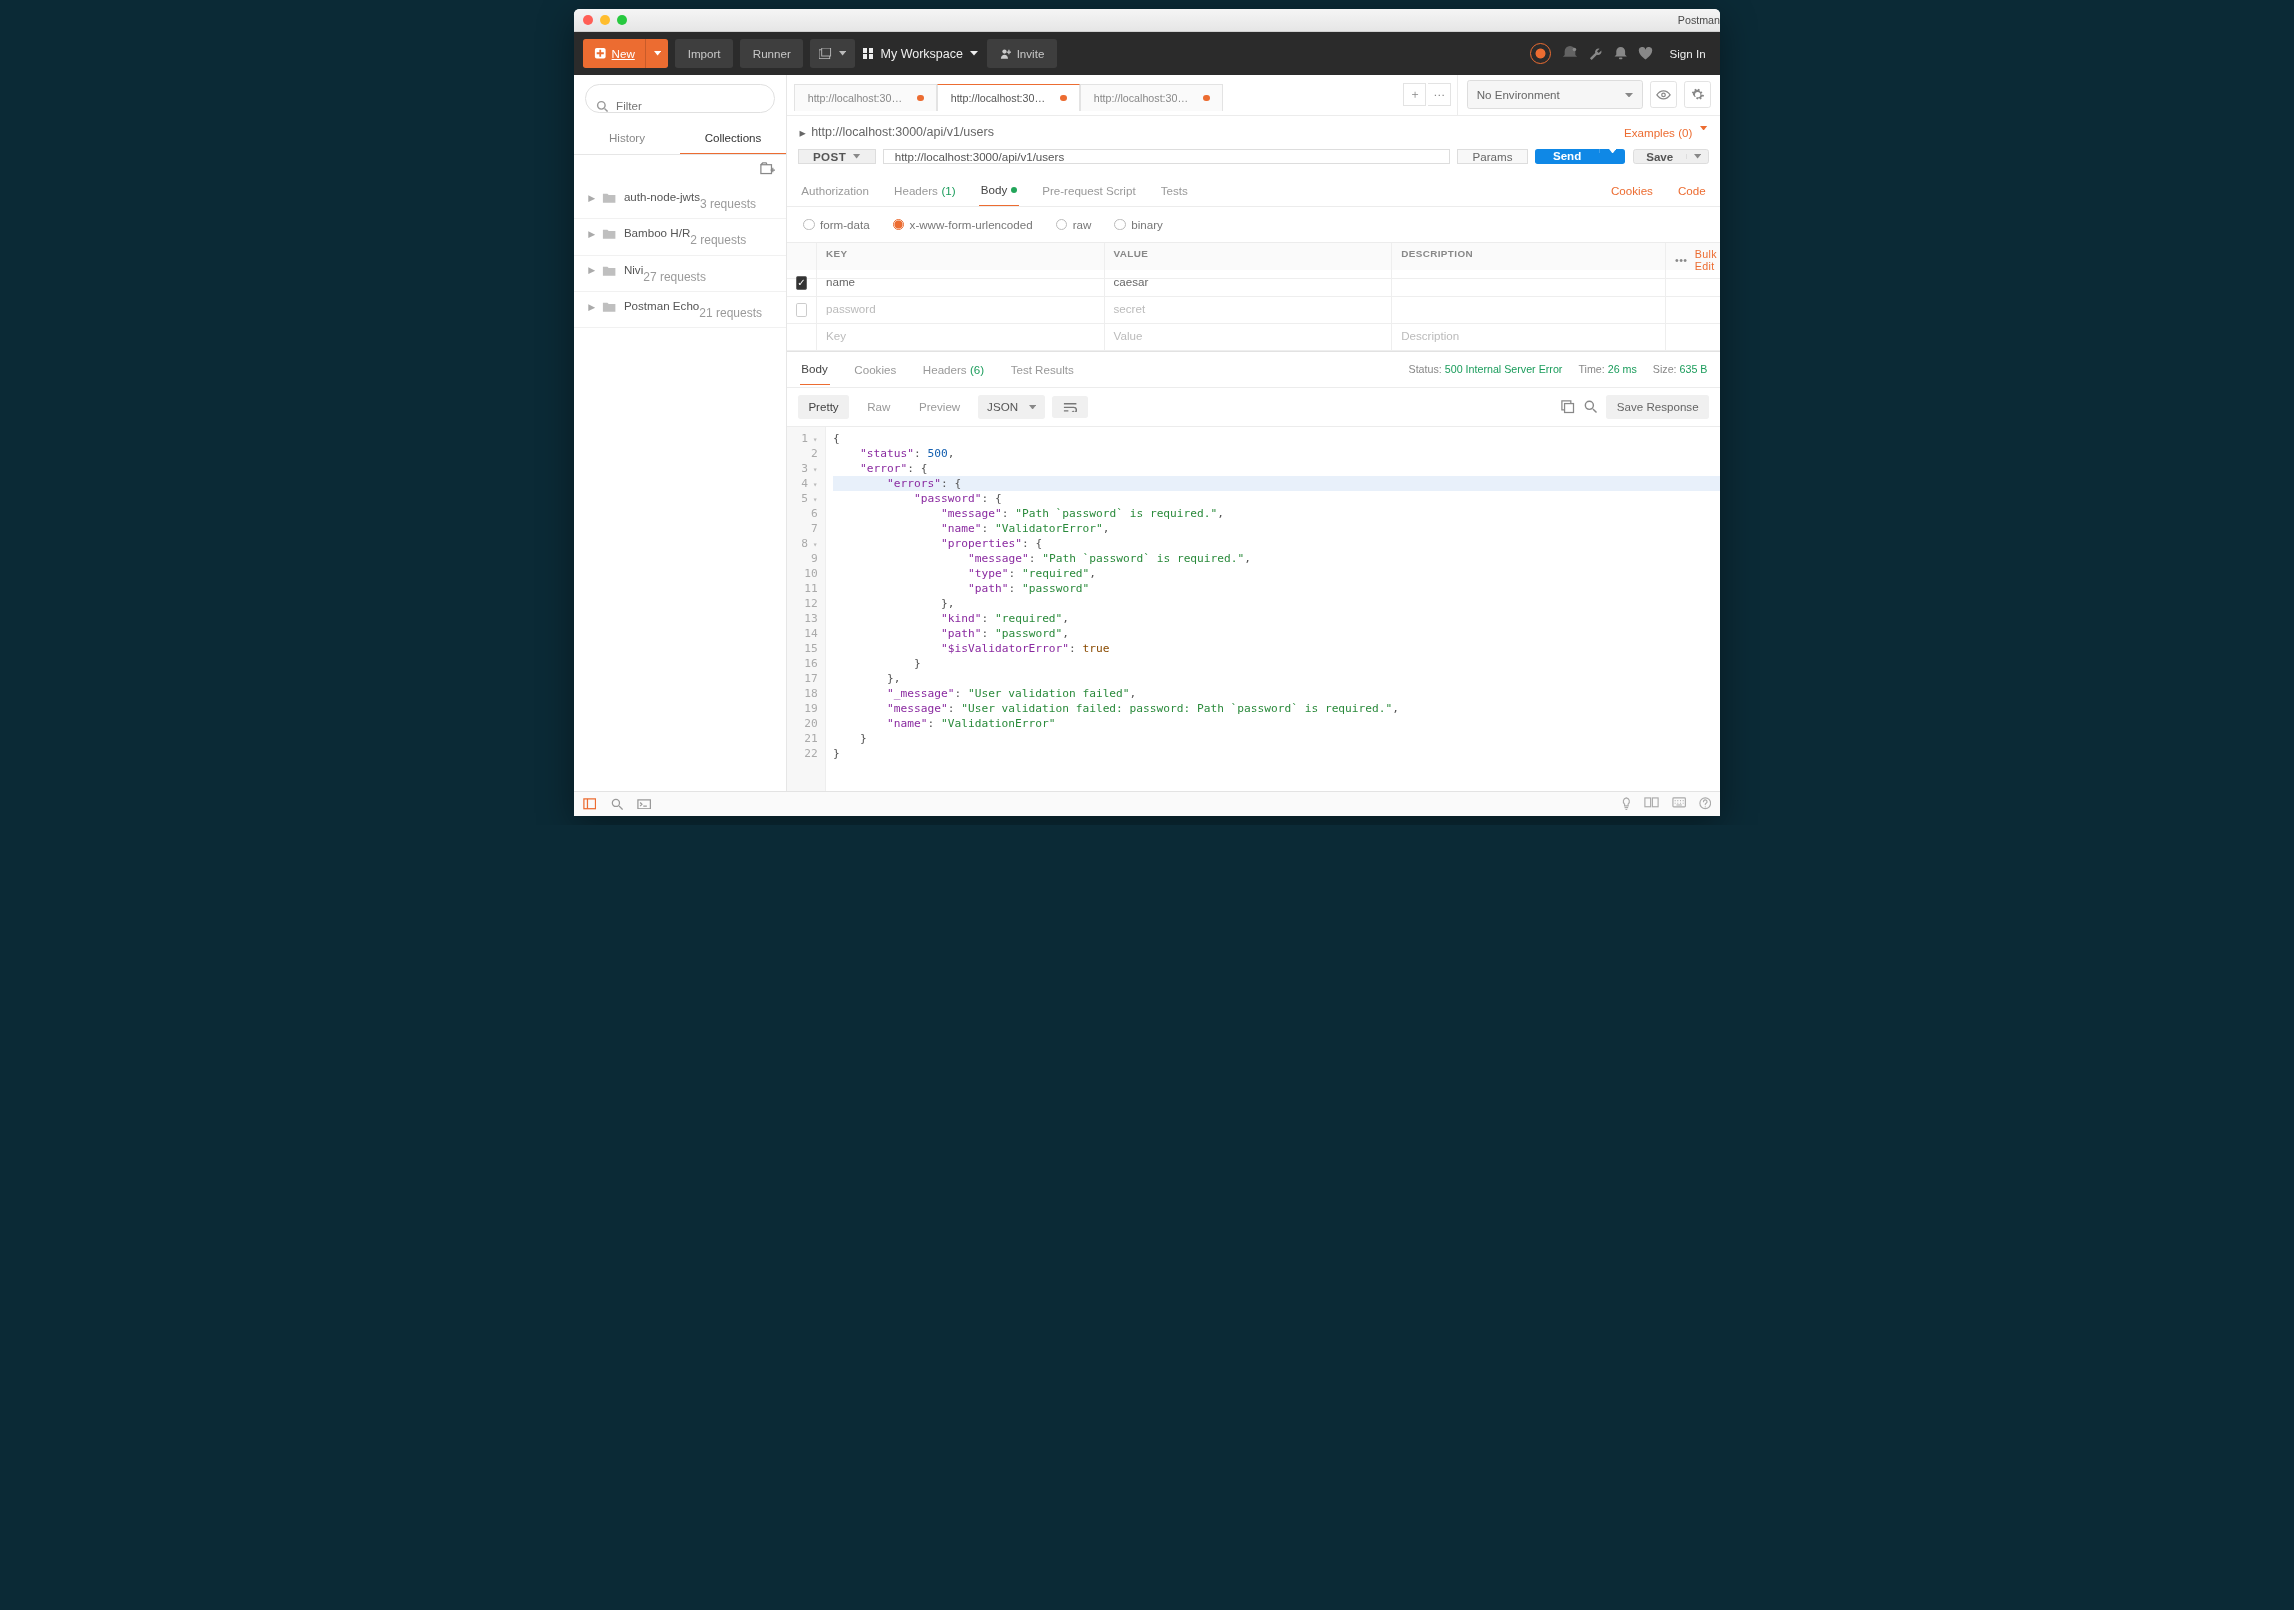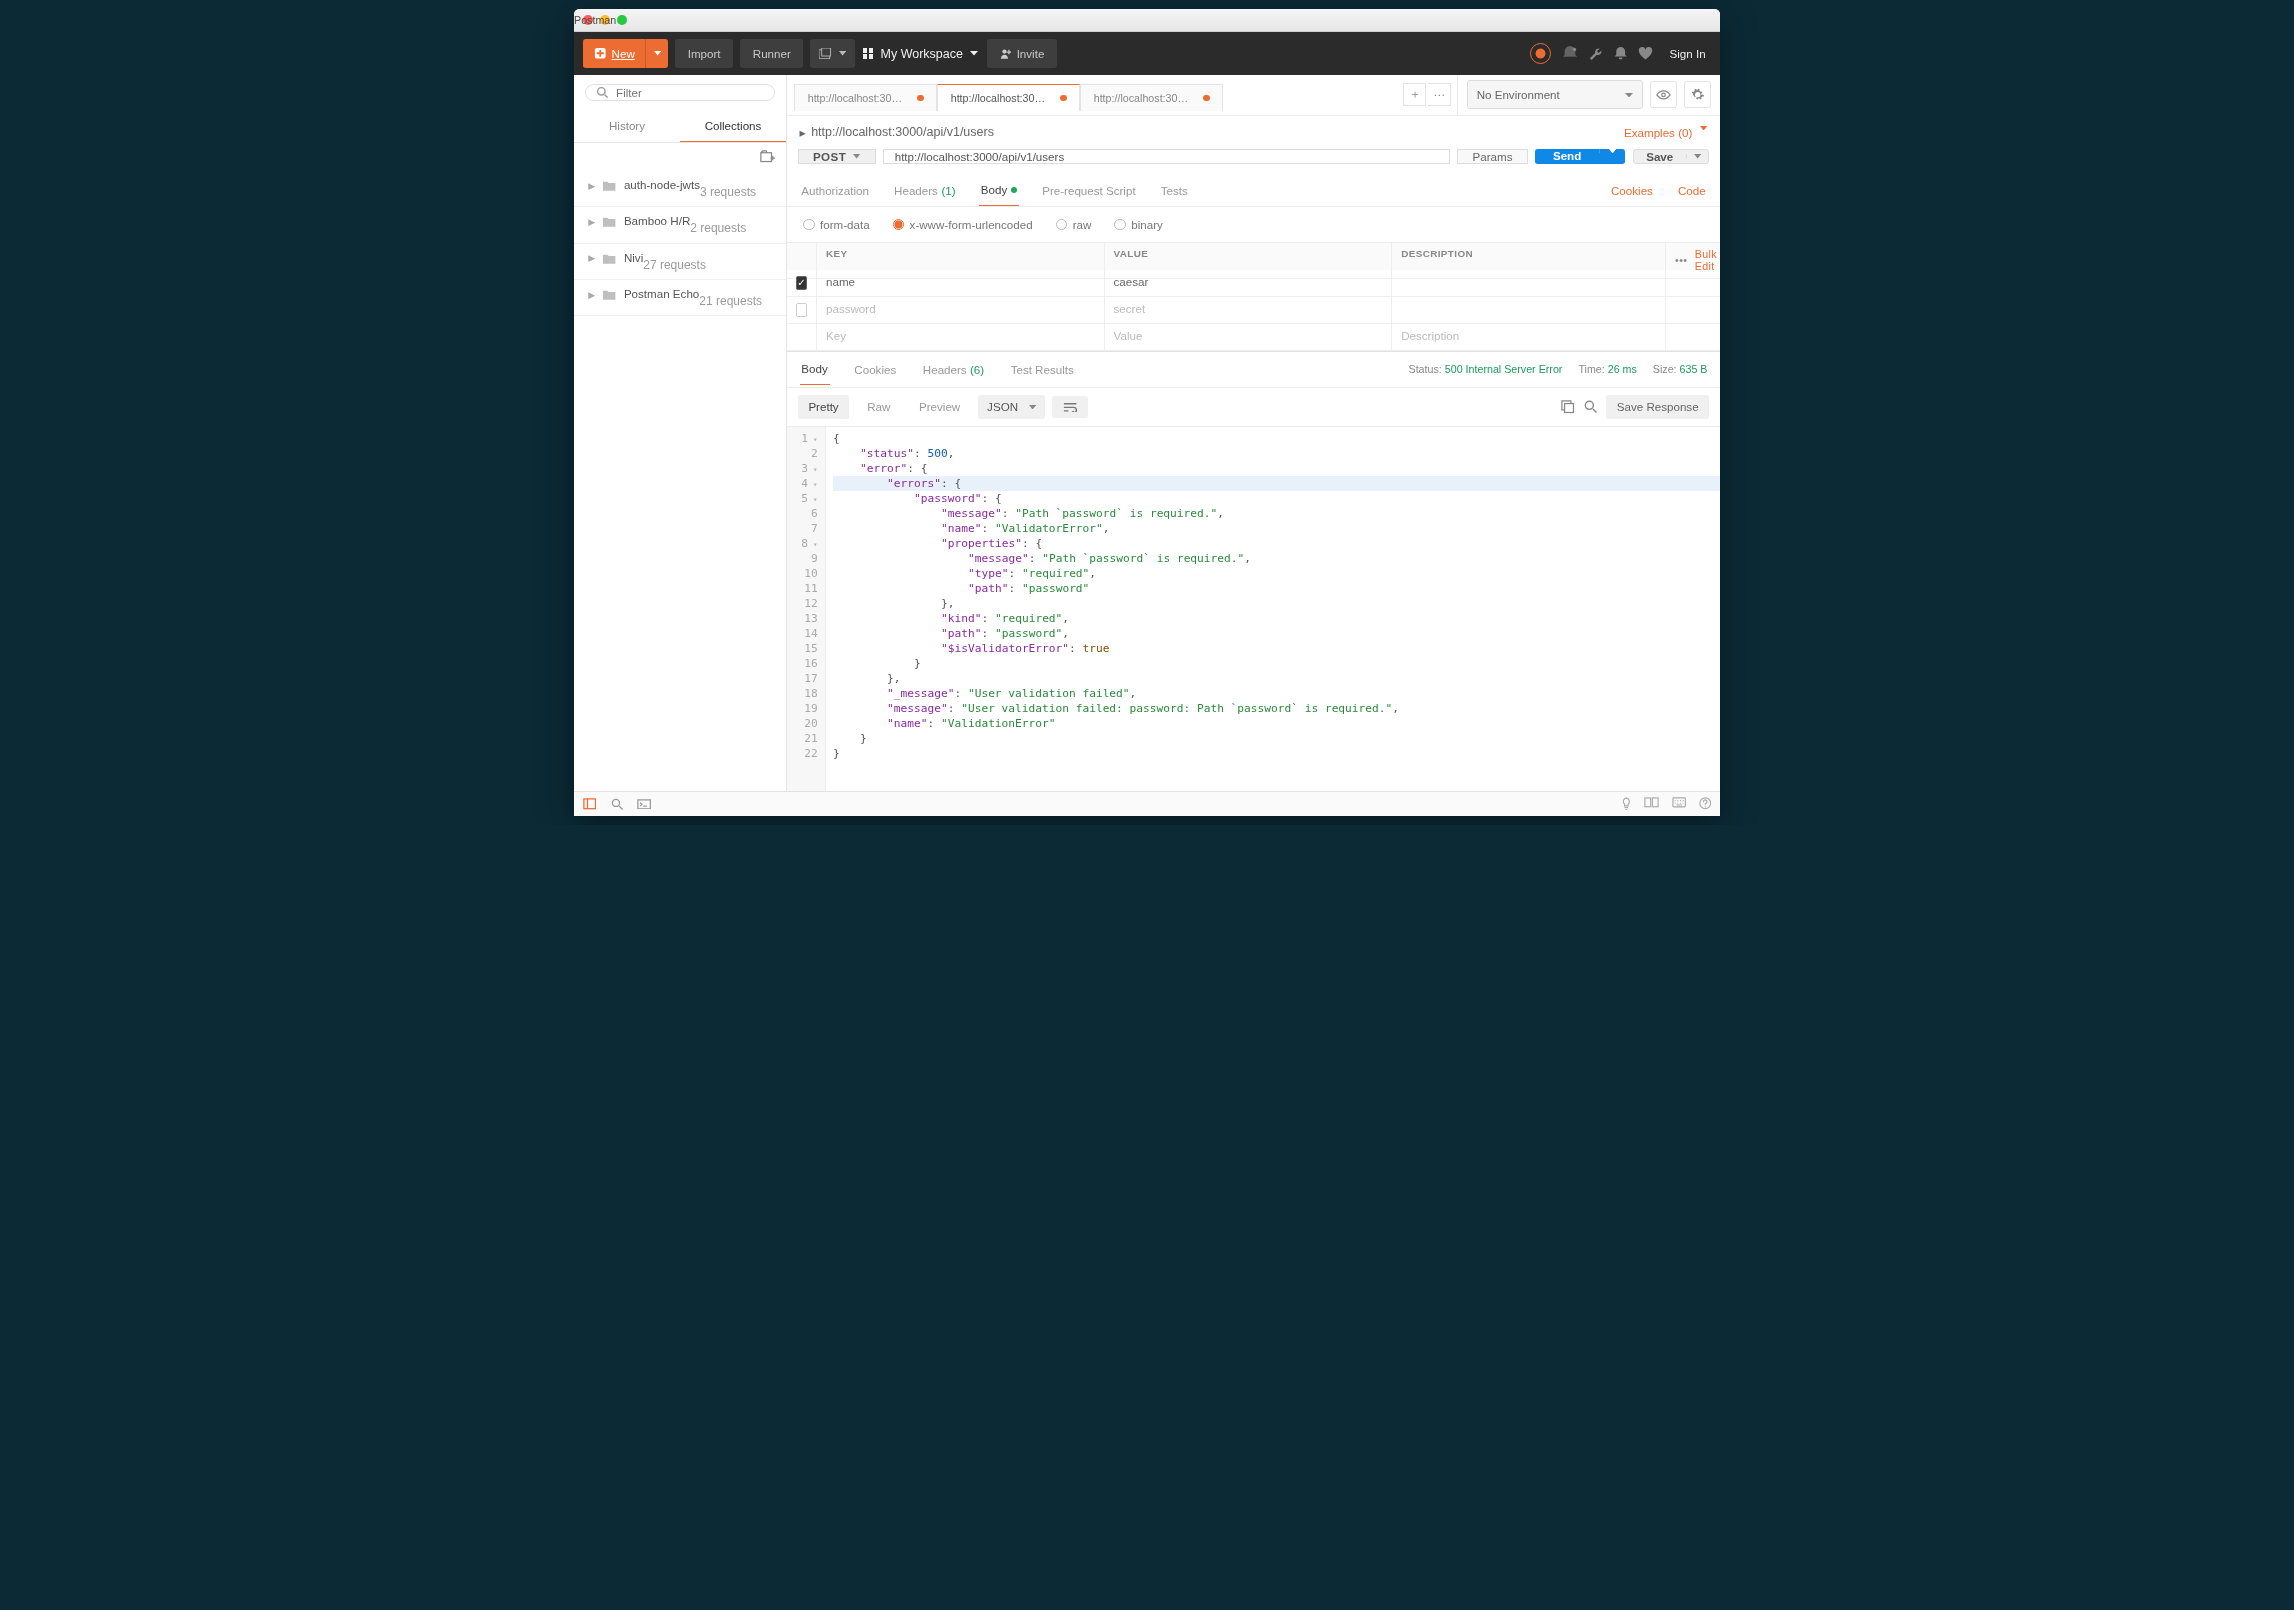--- a/index.html
+++ b/index.html
@@ -4,21 +4,21 @@
 <style>
 * { margin:0; padding:0; box-sizing:border-box; }
 body { font-family:-apple-system,BlinkMacSystemFont,"Segoe UI",Helvetica,Arial,sans-serif; font-size:11.6px; color:#555; background:#0b2a36; display:flex; justify-content:center; align-items:flex-start; padding:9px 0; }
 .window { width:1146px; background:#ececec; border-radius:5.4px 5.4px 0 0; overflow:hidden; box-shadow:0 9px 36px rgba(0,0,0,.4); }
 
 
 .titlebar { height:23px; background:linear-gradient(#f5f5f5,#e6e6e6); border-bottom:0.9px solid #d0d0d0; display:flex; align-items:center; position:relative; }
 .traffic { display:flex; gap:7.2px; padding-left:9px; }
 .tl { width:9.9px; height:9.9px; border-radius:50%; }
 .tl.r{background:#ff5f56}.tl.y{background:#ffbd2e}.tl.g{background:#27c93f}
-.win-title { position:absolute; left:0; right:0; text-align:left; font-size:10.7px; color:#4a4a4a; pointer-events:none; }
+.win-title { position:absolute; left:0; right:0; text-align:right; font-size:10.7px; color:#4a4a4a; pointer-events:none; }
 
 
 .topbar { height:43px; background:#2b2b2b; display:flex; align-items:center; padding:0 9px; gap:7.2px; }
 .btn-new { background:#ec6c31; color:#fff; display:flex; align-items:center; height:29px; border-radius:2.7px;text-decoration:underline; }
 .btn-new-main { padding:0 10.7px; display:flex; align-items:center; gap:5.4px; }
 .btn-new-caret { padding:0 7.2px; border-left:0.9px solid rgba(0,0,0,.15); height:100%; display:flex; align-items:center; }
 .dbtn { background:#3e3e3e; color:#c8c8c8; height:29px; padding:0 12.5px; border-radius:2.7px; display:flex; align-items:center; gap:5.4px; }
 .dbtn.icon-only{padding:0 9px}
 .topbar-center { flex:1; display:flex; justify-content:flex-start; align-items:center; gap:9px; }
 .ws-btn { color:#eee; display:flex; align-items:center; gap:7.2px; font-size:12.5px; }
@@ -28,21 +28,21 @@
 .tb-ic{color:#808080;font-size:14.3px;display:flex;align-items:center}
 .tb-ic.orange{color:#ec6c31;width:21.5px;height:21.5px;border:1.8px solid #ec6c31;border-radius:50%;justify-content:center;background:radial-gradient(#ec6c31 4.5px,transparent 5.4px)}
 .signin{color:#eee;font-size:11.6px;padding:0 5.4px}
 
 
 .content{display:flex;background:#fff;height:716px}
 
 
 .sidebar{width:213px;border-right:0.9px solid #e6e6e6;display:flex;flex-direction:column;background:#fff}
 .filter-wrap{padding:9px 10.7px}
-.filter{display:flex;align-items:center;gap:7.2px;border:0.9px solid #e0e0e0;border-radius:14.3px;height:17px;padding:0 10.7px;color:#999}
+.filter{display:flex;align-items:flex-end;gap:7.2px;border:0.9px solid #e0e0e0;border-radius:14.3px;height:29px;padding:0 10.7px;color:#999}
 .filter input{border:none;outline:none;flex:1;font-size:11.6px;color:#666;background:transparent}
 .side-tabs{display:flex;border-bottom:0.9px solid #e6e6e6}
 .side-tab{flex:1;text-align:center;padding:9px 0;color:#888;cursor:pointer}
 .side-tab.active{color:#333;border-bottom:1.8px solid #ec6c31;font-weight:500}
 .collhdr{display:flex;justify-content:flex-end;padding:7.2px 10.7px;color:#888}
 .coll{padding:7.2px 9px 7.2px 14.3px;border-bottom:0.9px solid #f1f1f1;display:flex;align-items:flex-start;gap:7.2px}
 .coll .car{color:#aaa;margin-top:2.7px;font-size:9px}
 .coll .fld{color:#9a9a9a;margin-top:1.8px}
 .coll .meta{display:flex;flex-direction:row}
 .coll .name{color:#555}

